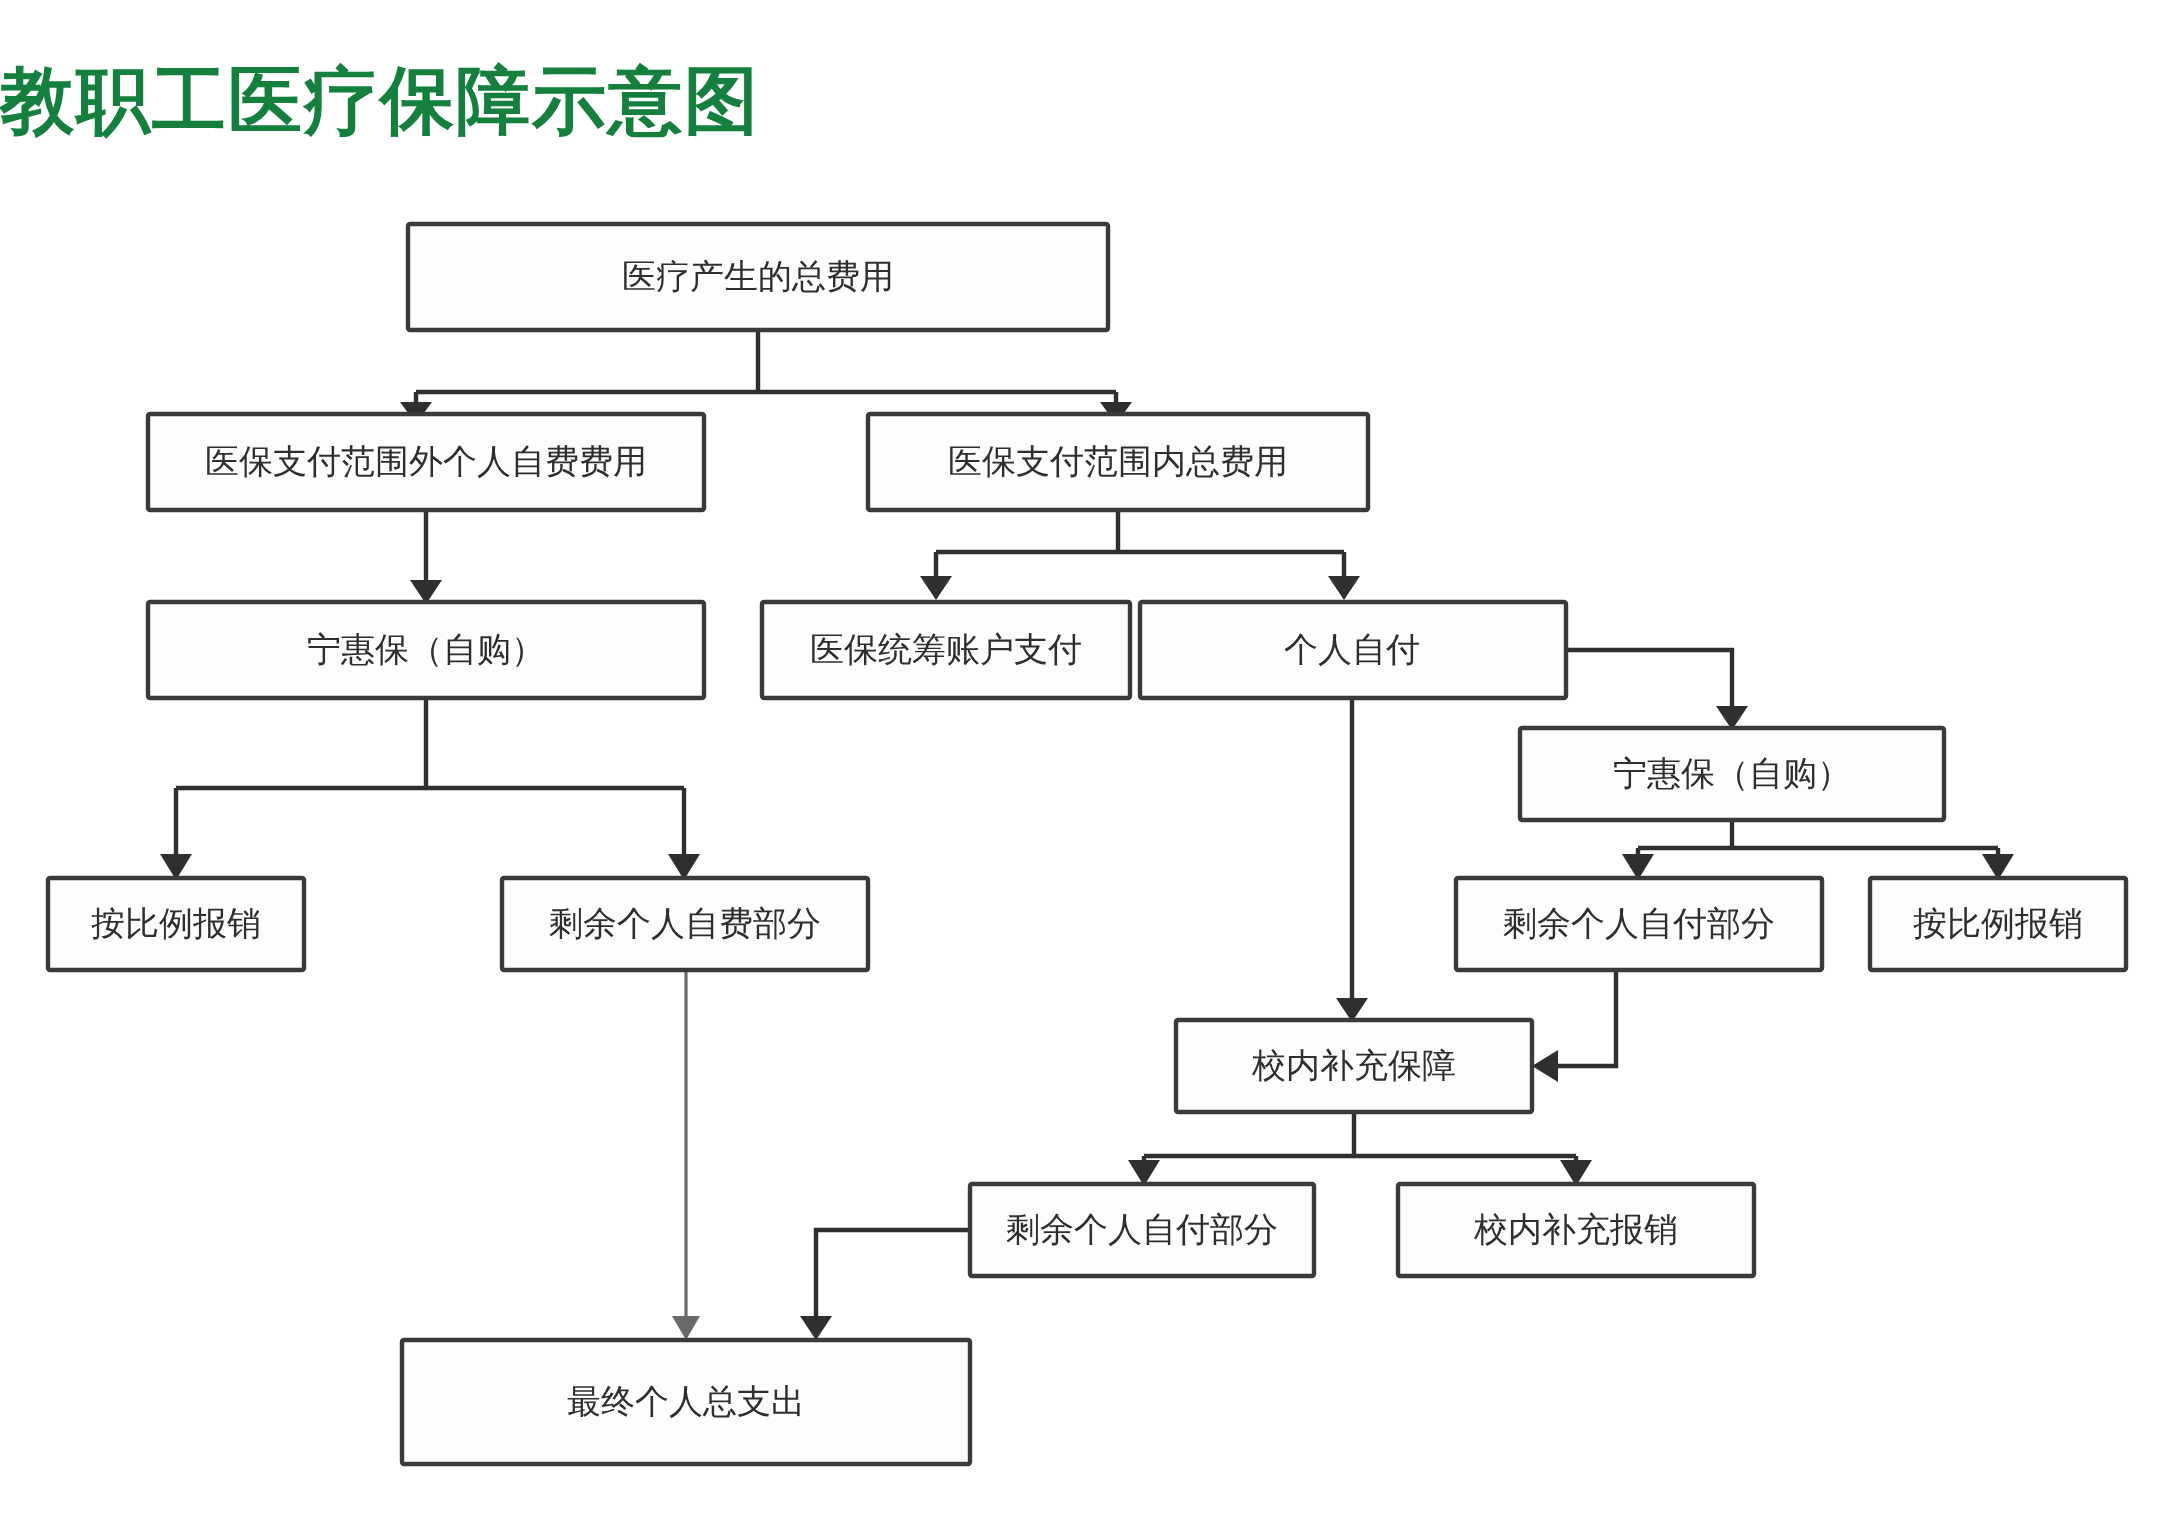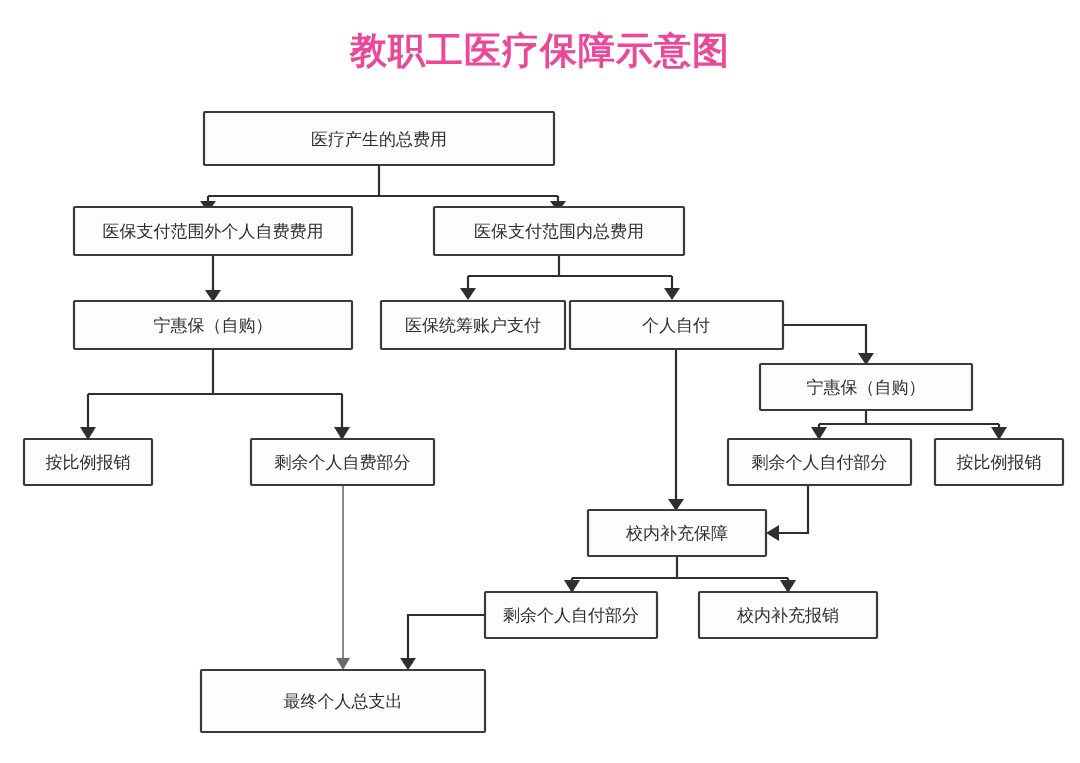--- a/index.html
+++ b/index.html
@@ -12,24 +12,23 @@
     height: 763px;
     font-family: "Liberation Sans", "DejaVu Sans", sans-serif;
     overflow: hidden;
     position: relative;
   }
   #page-title {
     position: absolute;
     top: 26px;
     left: 0;
     width: 1080px;
-    text-align: center;
     font-size: 37px;
     font-weight: bold;
-    color: #ec4899;
+    color: #15803d;
     letter-spacing: 1px;
     font-family: Liberation Sans, sans-serif;
   }
   #flow-canvas {
     position: absolute;
     top: 0;
     left: 0;
   }
   .node-rect {
     fill: #fdfdfd;

